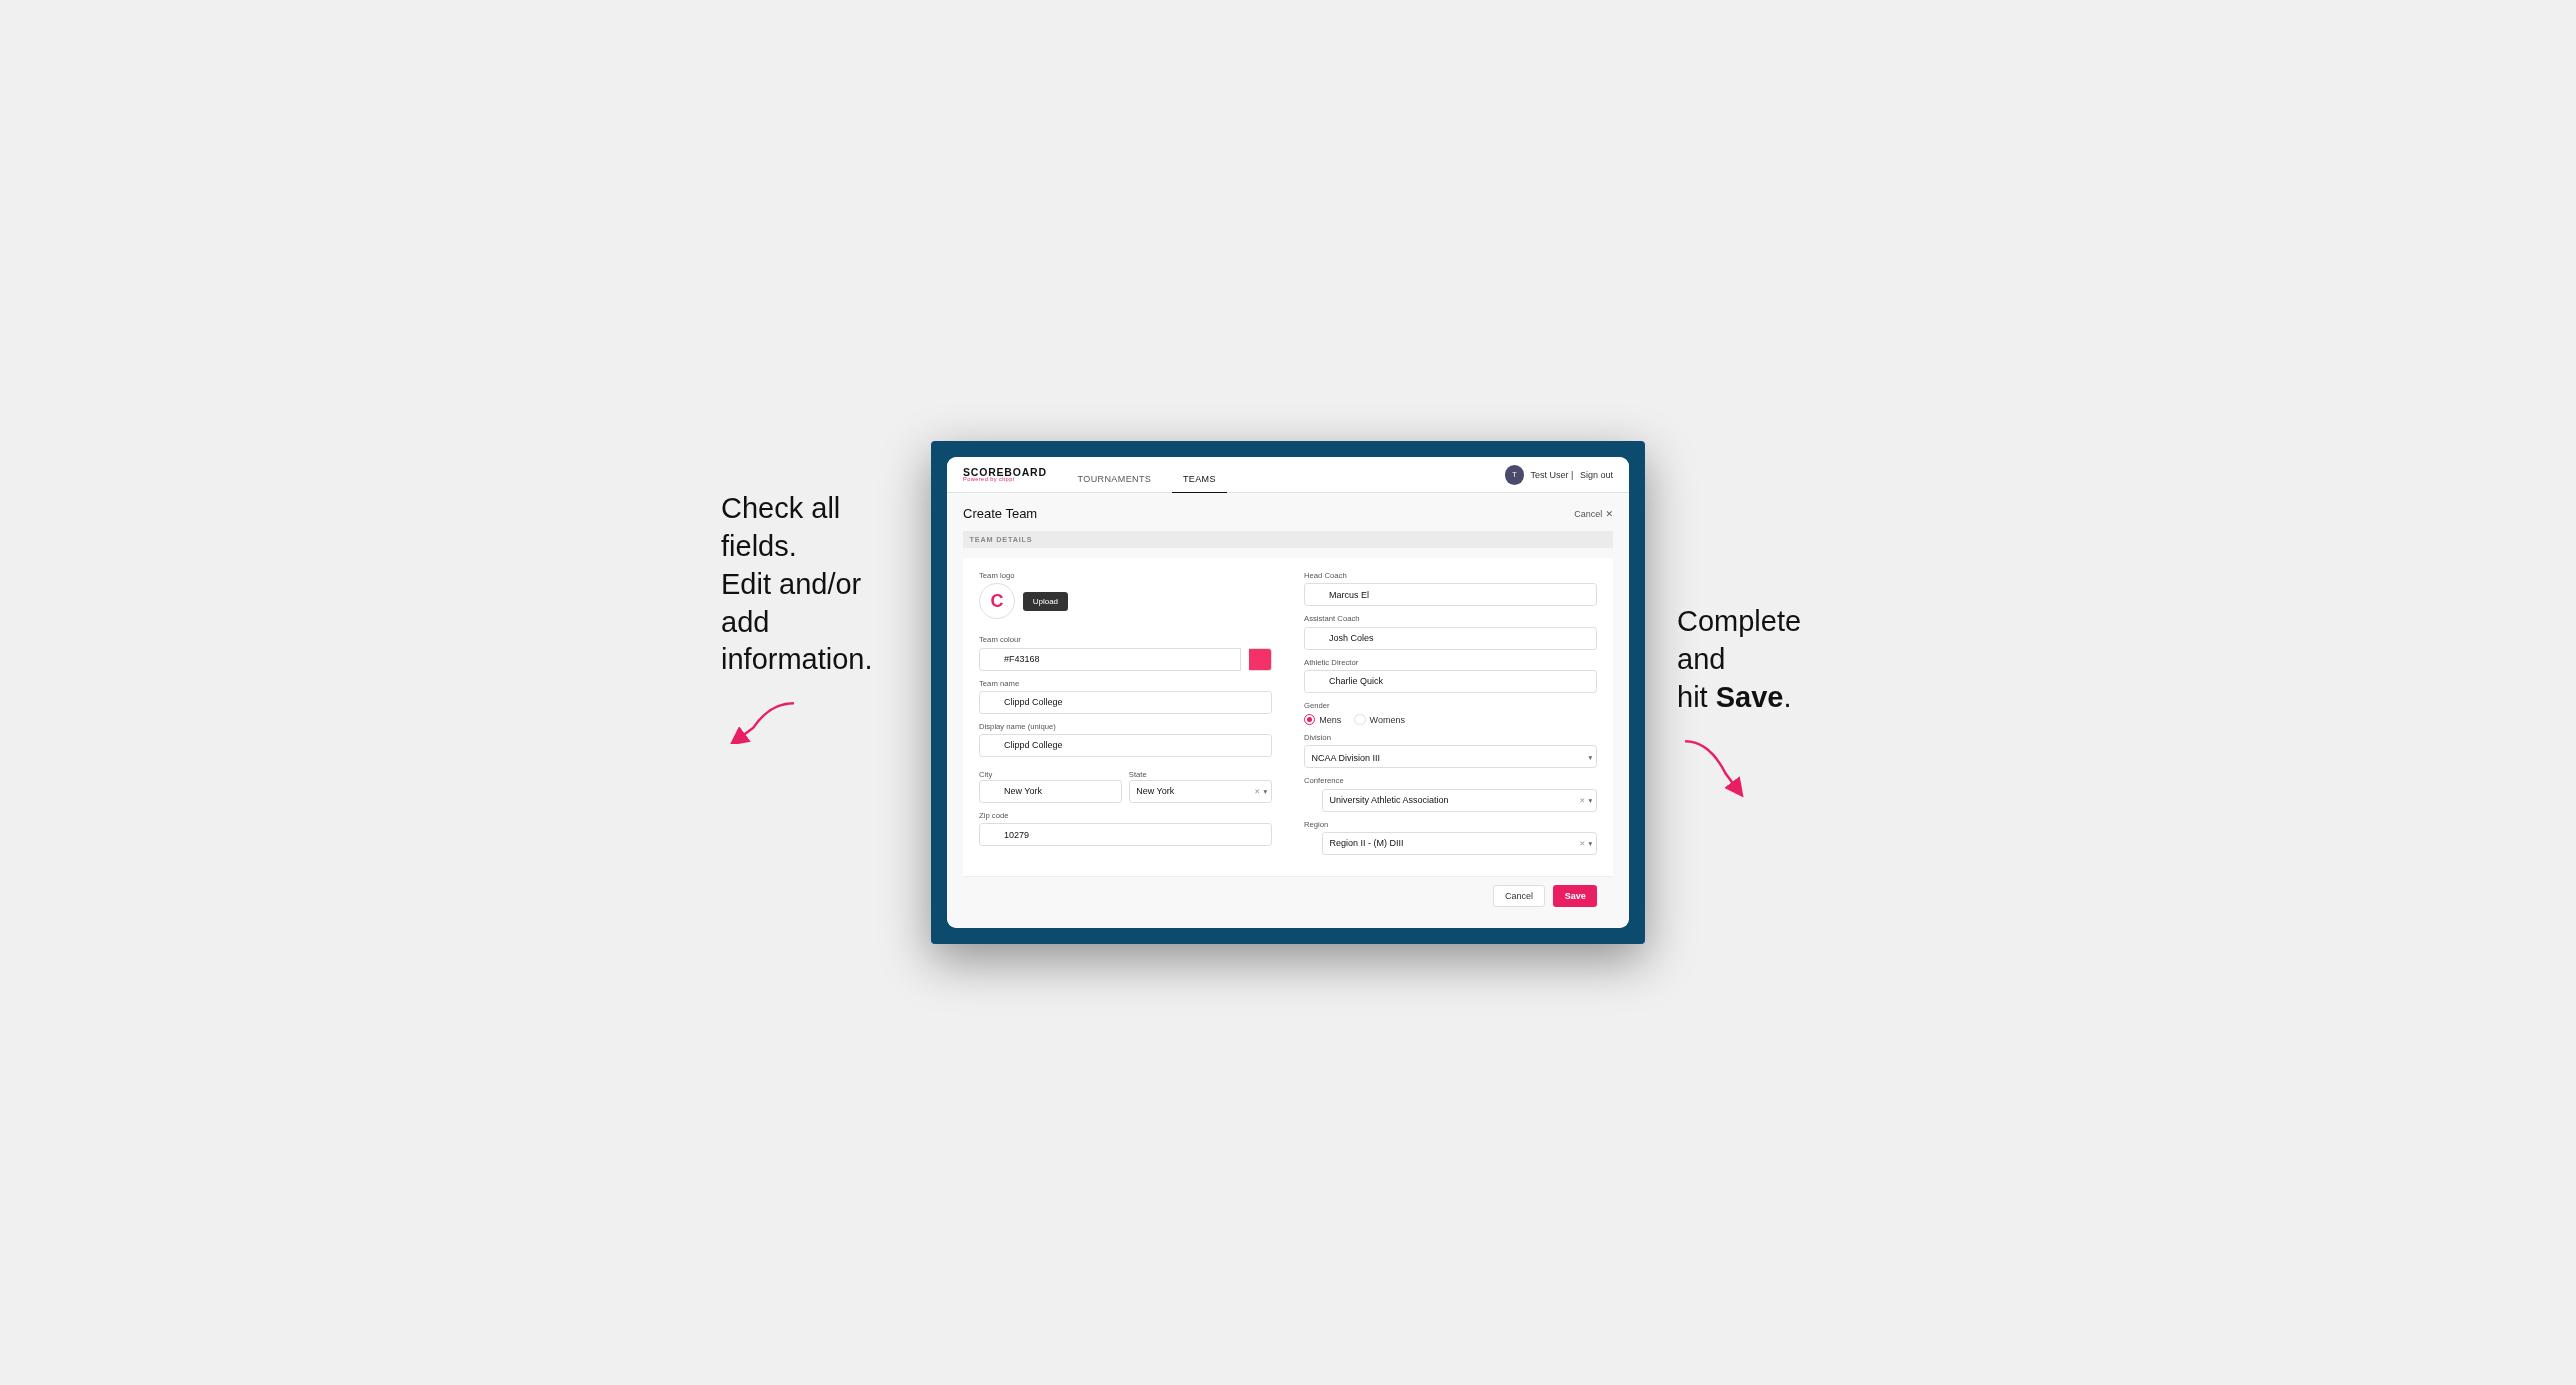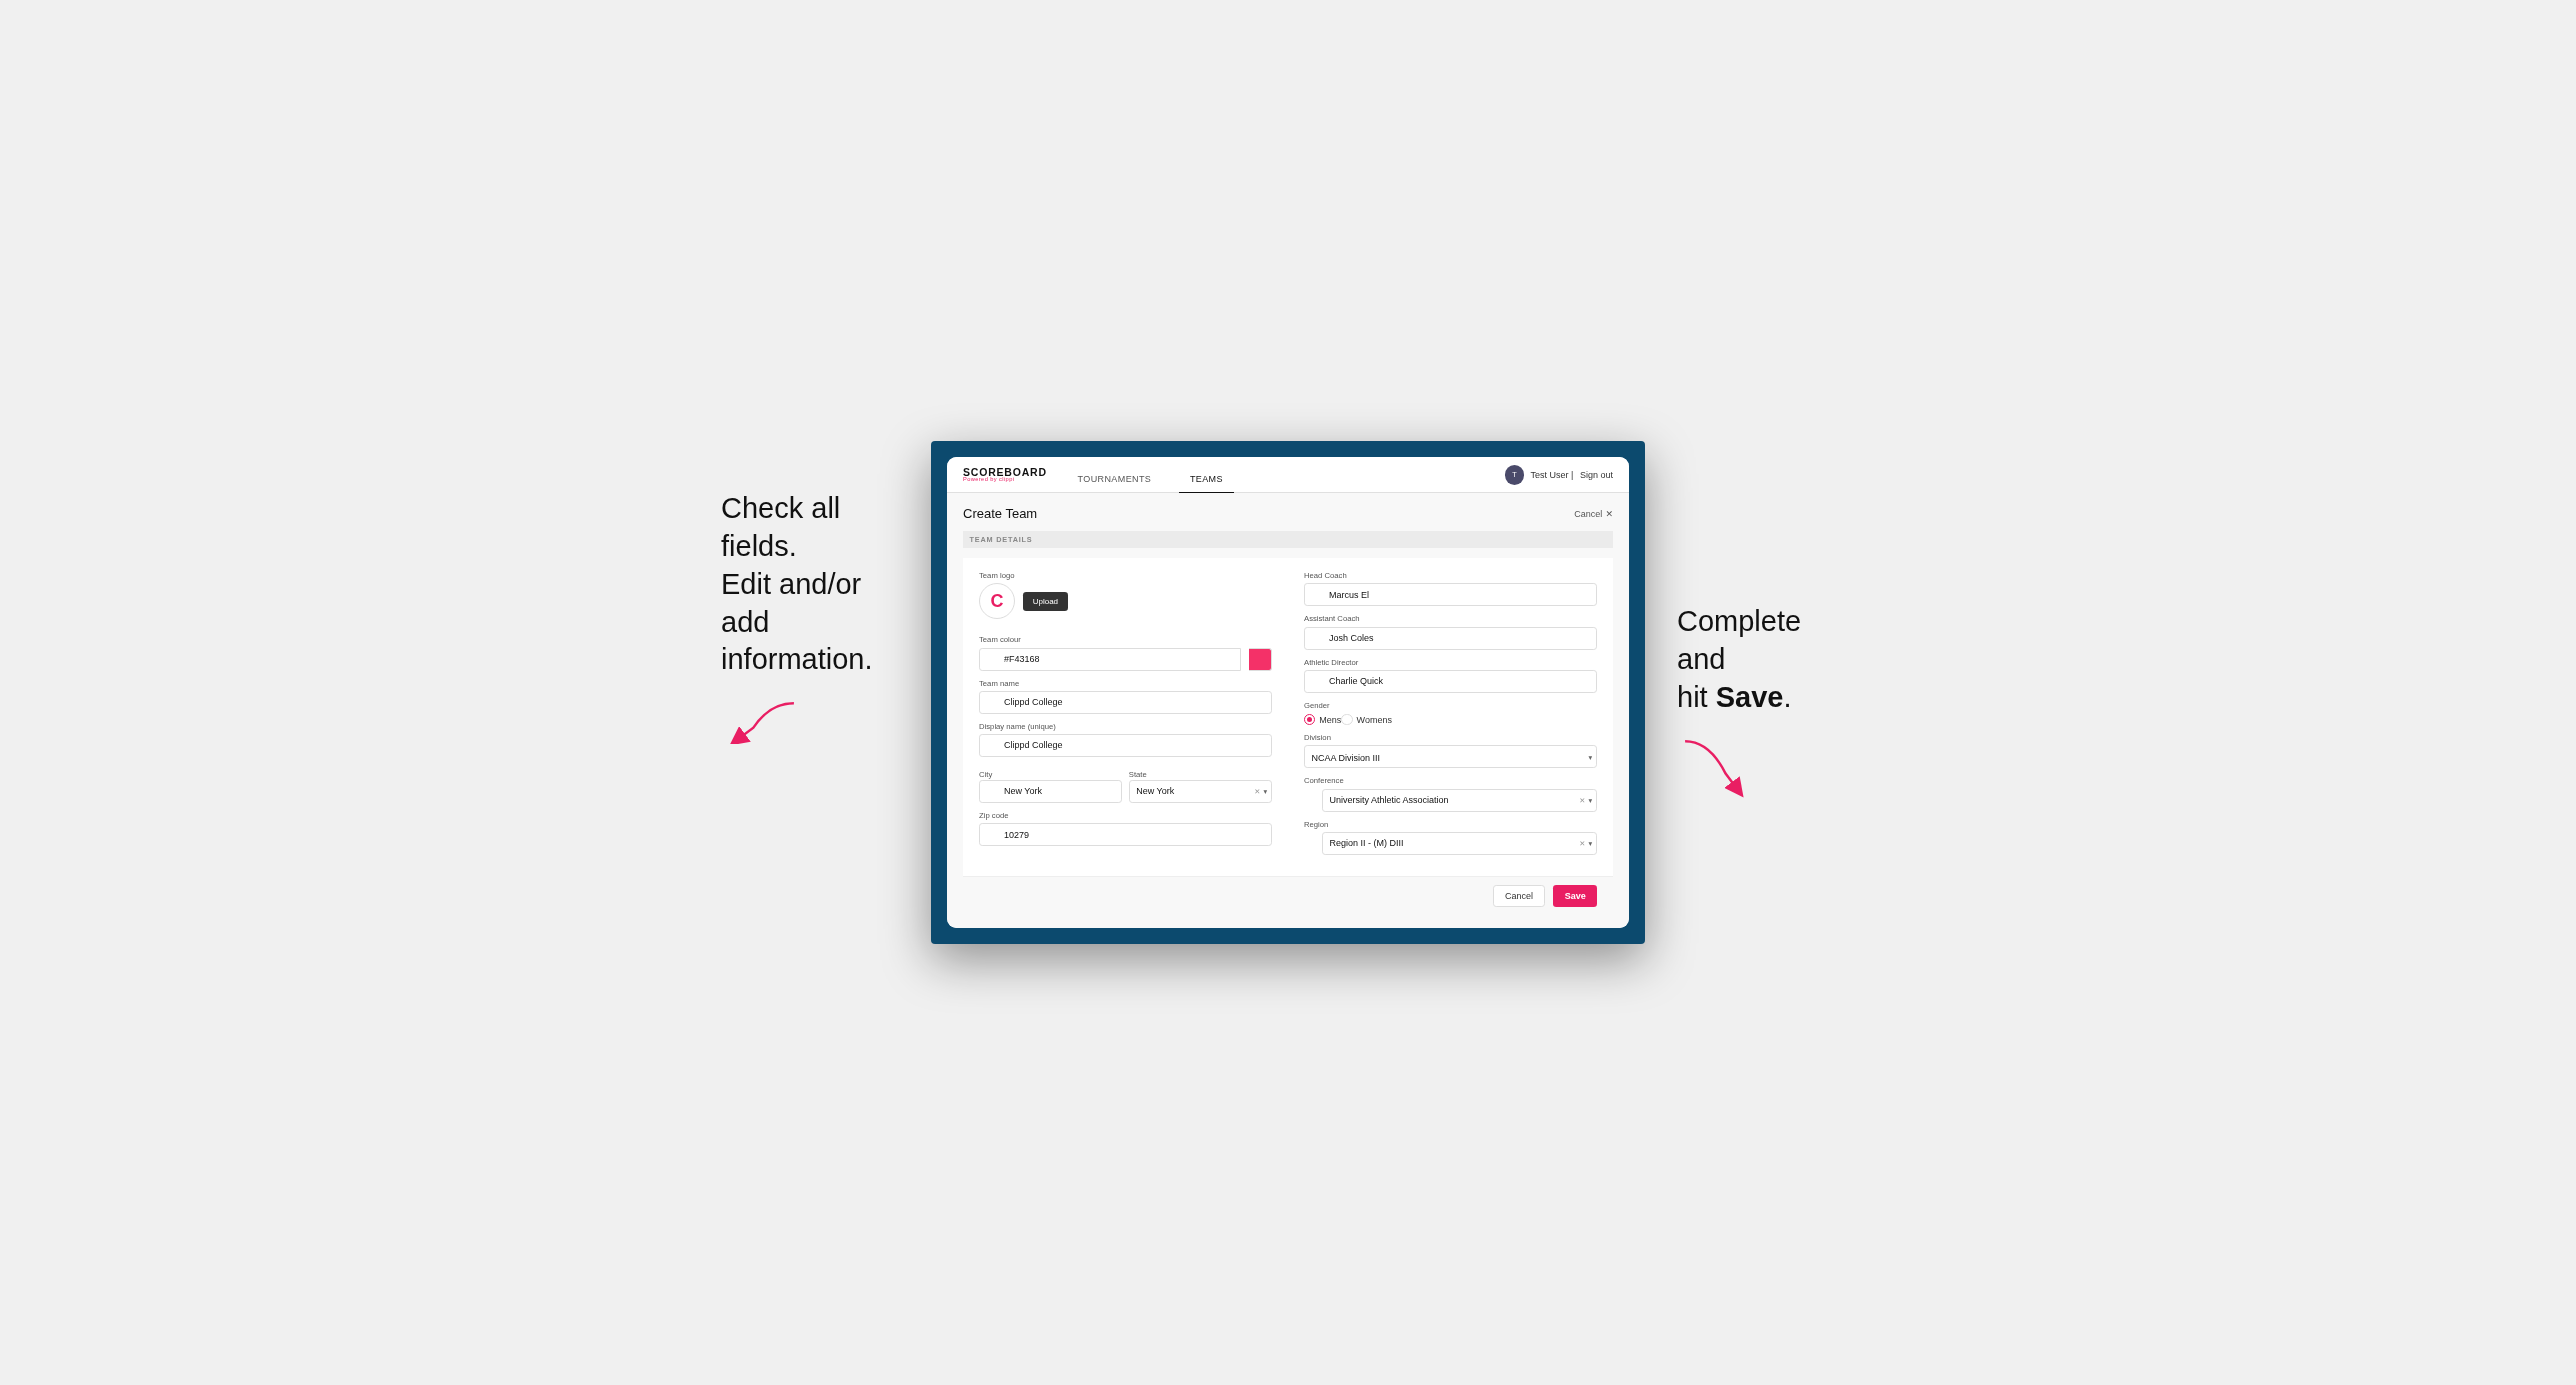--- a/index.html
+++ b/index.html
@@ -83,21 +83,21 @@
     .app-logo .powered-by {
       font-size: 5.7px;
       font-weight: 400;
       color: #e91e63;
       display: block;
       letter-spacing: 0.4px;
     }
 
     .nav-tabs {
       display: flex;
-      gap: 16px;
+      gap: 9px;
       height: 36px;
       align-items: flex-end;
     }
 
     .nav-tab {
       font-size: 9px;
       font-weight: 500;
       color: #555;
       padding: 0 11.3px 8px;
       cursor: pointer;
@@ -274,20 +274,21 @@
       gap: 6.5px;
     }
 
     .select-wrapper {
       position: relative;
     }
 
     
     .gender-row {
       display: flex;
+      gap: 13px;
       margin-top: 1px;
     }
 
     .radio-option {
       display: flex;
       align-items: center;
       gap: 4px;
       font-size: 9px;
       color: #333;
       cursor: pointer;

